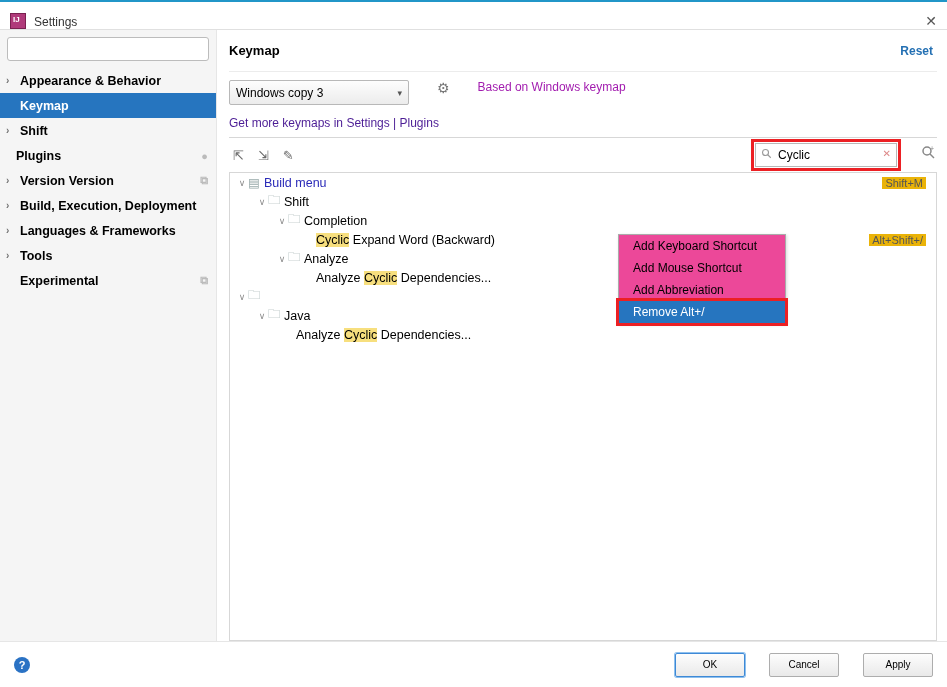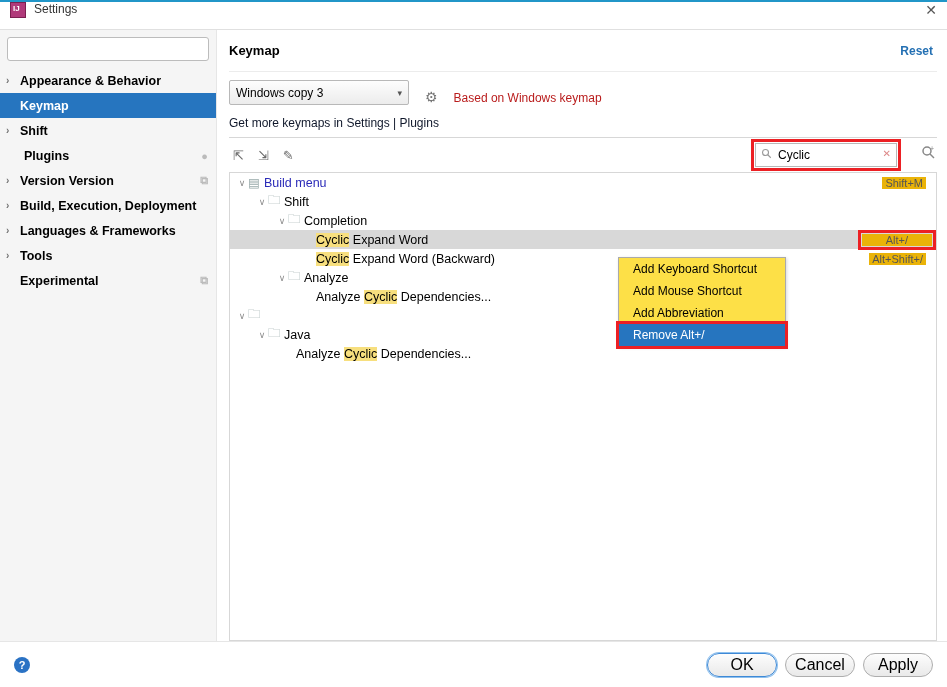--- a/index.html
+++ b/index.html
@@ -1,18 +1,18 @@
 <!DOCTYPE html>
 <html><head>
 <meta charset="utf-8">
 <style>
   * { box-sizing: border-box; font-family: -apple-system, "Segoe UI", Arial, sans-serif; }
   body { margin: 0; padding: 0; background: #fff; width: 947px; height: 687px; overflow: hidden; position: relative; }
   .window { border-top: 2px solid #2196c8; width: 947px; height: 687px; position: relative; display: flex; flex-direction: column; }
-  .titlebar { display: flex; align-items: flex-start; height: 28px; padding: 0 10px; border-bottom: 1px solid #e0e0e0; }
+  .titlebar { display: flex; align-items: flex-end; height: 28px; padding: 0 10px; border-bottom: 1px solid #e0e0e0; }
   .titlebar .logo { width: 16px; height: 16px; background: #b03a7a; border: 1px solid #7a2050; margin-right: 8px; position: relative; }
   .titlebar .logo::after { content:"IJ"; color:#fff; font-size:8px; position:absolute; top:1px; left:2px; font-weight:bold; }
   .titlebar .title { font-size: 12px; color: #333; flex: 1; }
   .titlebar .close { font-size: 14px; color: #555; cursor: pointer; }
   .body { flex: 1; display: flex; }
   .sidebar { width: 217px; background: #f5f5f5; border-right: 1px solid #e6e6e6; display: flex; flex-direction: column; }
   .search-wrap { padding: 7px; }
   .search-input { width: 100%; height: 24px; border: 1px solid #bcbcbc; border-radius: 3px; padding: 0 6px 0 22px; font-size: 12px; background: #fff; position: relative; }
   .search-wrap { position: relative; }
   .search-wrap .sicon { position: absolute; left: 13px; top: 12px; width: 12px; height: 12px; color: #888; }
@@ -21,26 +21,26 @@
   .nav-item .chev { width: 14px; color: #737373; font-size: 10px; }
   .nav-item .lbl { flex: 1; }
   .nav-item.bold { font-weight: bold; }
   .nav-item.sub { padding-left: 20px; font-weight: bold; }
   .nav-item.selected { background: #2675bf; color: #fff; }
   .nav-item .badge { color: #bbb; font-size: 11px; }
   .main { flex: 1; display: flex; flex-direction: column; padding: 0 10px 0 12px; position: relative; }
   .head { display: flex; align-items: center; height: 42px; border-bottom: 1px solid #ececec; }
   .head h3 { font-size: 13px; font-weight: bold; margin: 0; flex: 1; }
   .reset { color: #2470b3; font-size: 12px; font-weight: bold; cursor: pointer; padding-right: 4px;}
-  .toolbar { display: flex; align-items: flex-end; padding: 8px 0; gap: 16px; }
+  .toolbar { display: flex; align-items: flex-start; padding: 8px 0; gap: 28px; }
   .select { width: 180px; height: 25px; border: 1px solid #b8b8b8; background: linear-gradient(#fdfdfd,#ececec); font-size: 12px; padding: 0 6px; display: flex; align-items: center; justify-content: space-between; border-radius: 2px;}
   .select .arrow { color: #555; font-size: 9px; }
   .gear { color: #777; font-size: 14px; }
-  .basedon { color: #b91c1c; font-size: 12px; }
-  .link { color: #0f172a; font-size: 12px; }
+  .basedon { color: #a21caf; font-size: 12px; }
+  .link { color: #4c1d95; font-size: 12px; }
   .divider { border-bottom: 1px solid #d7d7d7; margin: 6px 0 0 0; }
   .actionbar { display: flex; align-items: center; height: 34px; gap: 14px; padding-left: 4px; }
   .actionbar .ico { color: #6a6a6a; font-size: 13px; }
   .spacer { flex: 1; }
   .keymap-search-wrap { position: relative; }
   .keymap-search { width: 142px; height: 24px; border: 1px solid #b8b8b8; padding: 0 6px 0 22px; font-size: 12px; }
   .keymap-search-wrap .sicon { position: absolute; left: 6px; top: 5px; color:#888; }
   .keymap-search-wrap .xicon { position: absolute; right: 6px; top: 5px; color:#d88; font-size:10px; }
   .redbox { outline: 3px solid #ec2024; outline-offset: 1px; }
   .findaction { color: #777; margin-left: 10px; }
@@ -49,27 +49,27 @@
   .row { display: flex; align-items: center; height: 19px; padding-right: 10px; }
   .row .toggle { width: 12px; color: #8c8c8c; font-size: 9px; text-align: center; }
   .row .nodeicon { width: 16px; color: #9aa; }
   .row .text { flex: 1; white-space: nowrap; }
   .row .shortcut { font-size: 11px; color: #555; }
   .shortcut.hl { background: #eab308; padding: 0 3px; }
   .row.selected { background: #d8d8d8; }
   .hl { background: #f7df7e; }
   .bluelbl { color: #2a2ab8; }
   .folder { color:#b0b0b0; }
-  .ctx { position: absolute; background: #fde047; border: 1px solid #aaa; box-shadow: 1px 1px 3px rgba(0,0,0,.15); font-size: 12px; z-index: 5; margin-top: 23px; }
+  .ctx { position: absolute; background: #ec4899; border: 1px solid #aaa; box-shadow: 1px 1px 3px rgba(0,0,0,.15); font-size: 12px; z-index: 5; }
   .ctx-item { height: 22px; display:flex; align-items:center; padding: 0 18px 0 14px; white-space:nowrap; }
   .ctx-item.hover { background: #2675bf; color: #fff; }
   .red-outline { outline: 3px solid #ec2024; }
   .footer { height: 46px; border-top: 1px solid #e6e6e6; display:flex; align-items:center; padding: 0 14px; }
   .help { width:16px; height:16px; border-radius:50%; background:#2a72c4; color:#fff; font-size:11px; display:flex; align-items:center; justify-content:center; font-weight:bold; }
-  .btn { height: 24px; min-width: 70px; border:1px solid #adadad; background: linear-gradient(#fdfdfd,#e9e9e9); font-size:16px; border-radius:12px; margin-left:8px; cursor:pointer; }
+  .btn { height: 24px; min-width: 70px; border:1px solid #adadad; background: linear-gradient(#fdfdfd,#e9e9e9); font-size:10px; border-radius:2px; margin-left:24px; cursor:pointer; }
   .btn.primary { border-color:#3e89d6; box-shadow: 0 0 0 1px #8ec0ee; }
   svg.sicon { width:12px; height:12px; }
 </style>
 </head>
 <body>
 
 <div class="window">
   <div class="titlebar">
     <div class="logo"></div>
     <div class="title">Settings</div>
@@ -90,21 +90,21 @@
             <span class="chev">›</span>
             <span class="lbl">Appearance &amp; Behavior</span>
           </div>
         <div class="nav-item sub selected">
             <span class="lbl">Keymap</span>
           </div>
         <div class="nav-item bold">
             <span class="chev">›</span>
             <span class="lbl">Shift</span>
           </div>
-        <div class="nav-item bold" style="padding-left:24px">
+        <div class="nav-item bold" style="padding-left:16px">
             <span class="lbl">Plugins</span>
             <span class="badge">●</span>
           </div>
         <div class="nav-item bold">
             <span class="chev">›</span>
             <span class="lbl">Version Version</span>
             <span class="badge">⧉</span>
           </div>
         <div class="nav-item bold">
             <span class="chev">›</span>
@@ -175,24 +175,20 @@
           <div class="row" style="padding-left:26px">
             <span class="toggle">∨</span>
             <span class="nodeicon folder">🗀</span>
             <span class="text">Shift</span>
           </div>
           <div class="row" style="padding-left:46px">
             <span class="toggle">∨</span>
             <span class="nodeicon folder">🗀</span>
             <span class="text">Completion</span>
           </div>
-          <div class="row selected" style="padding-left:86px">
-            <span class="text"><span class="hl">Cyclic</span><span> Expand Word</span></span>
-            <span class="shortcut hl redbox" style="margin-right:-6px; padding:0 24px">Alt+/</span>
-          </div>
           <div class="row" style="padding-left:86px">
             <span class="text"><span class="hl">Cyclic</span><span> Expand Word (Backward)</span></span>
             <span class="shortcut hl">Alt+Shift+/</span>
           </div>
           <div class="row" style="padding-left:46px">
             <span class="toggle">∨</span>
             <span class="nodeicon folder">🗀</span>
             <span class="text">Analyze</span>
           </div>
           <div class="row" style="padding-left:86px">

